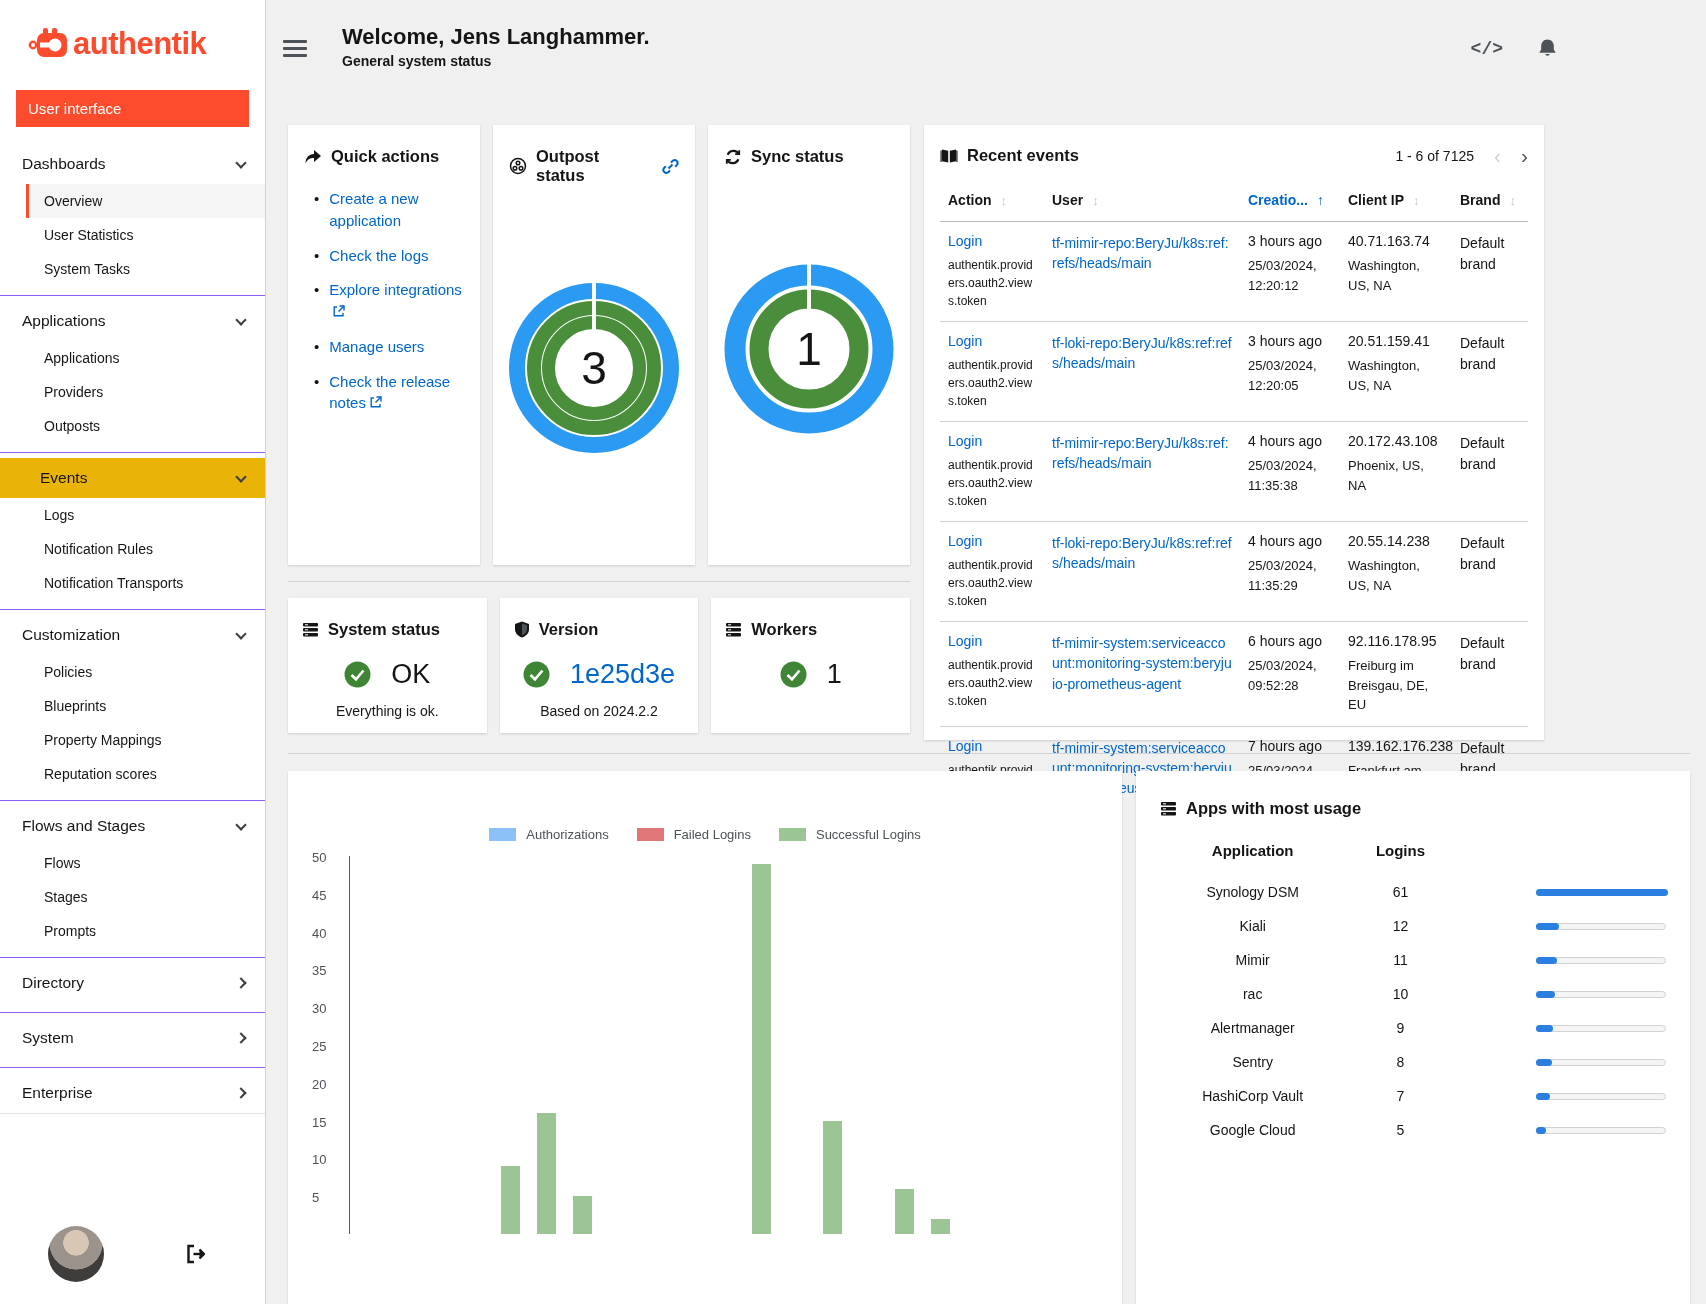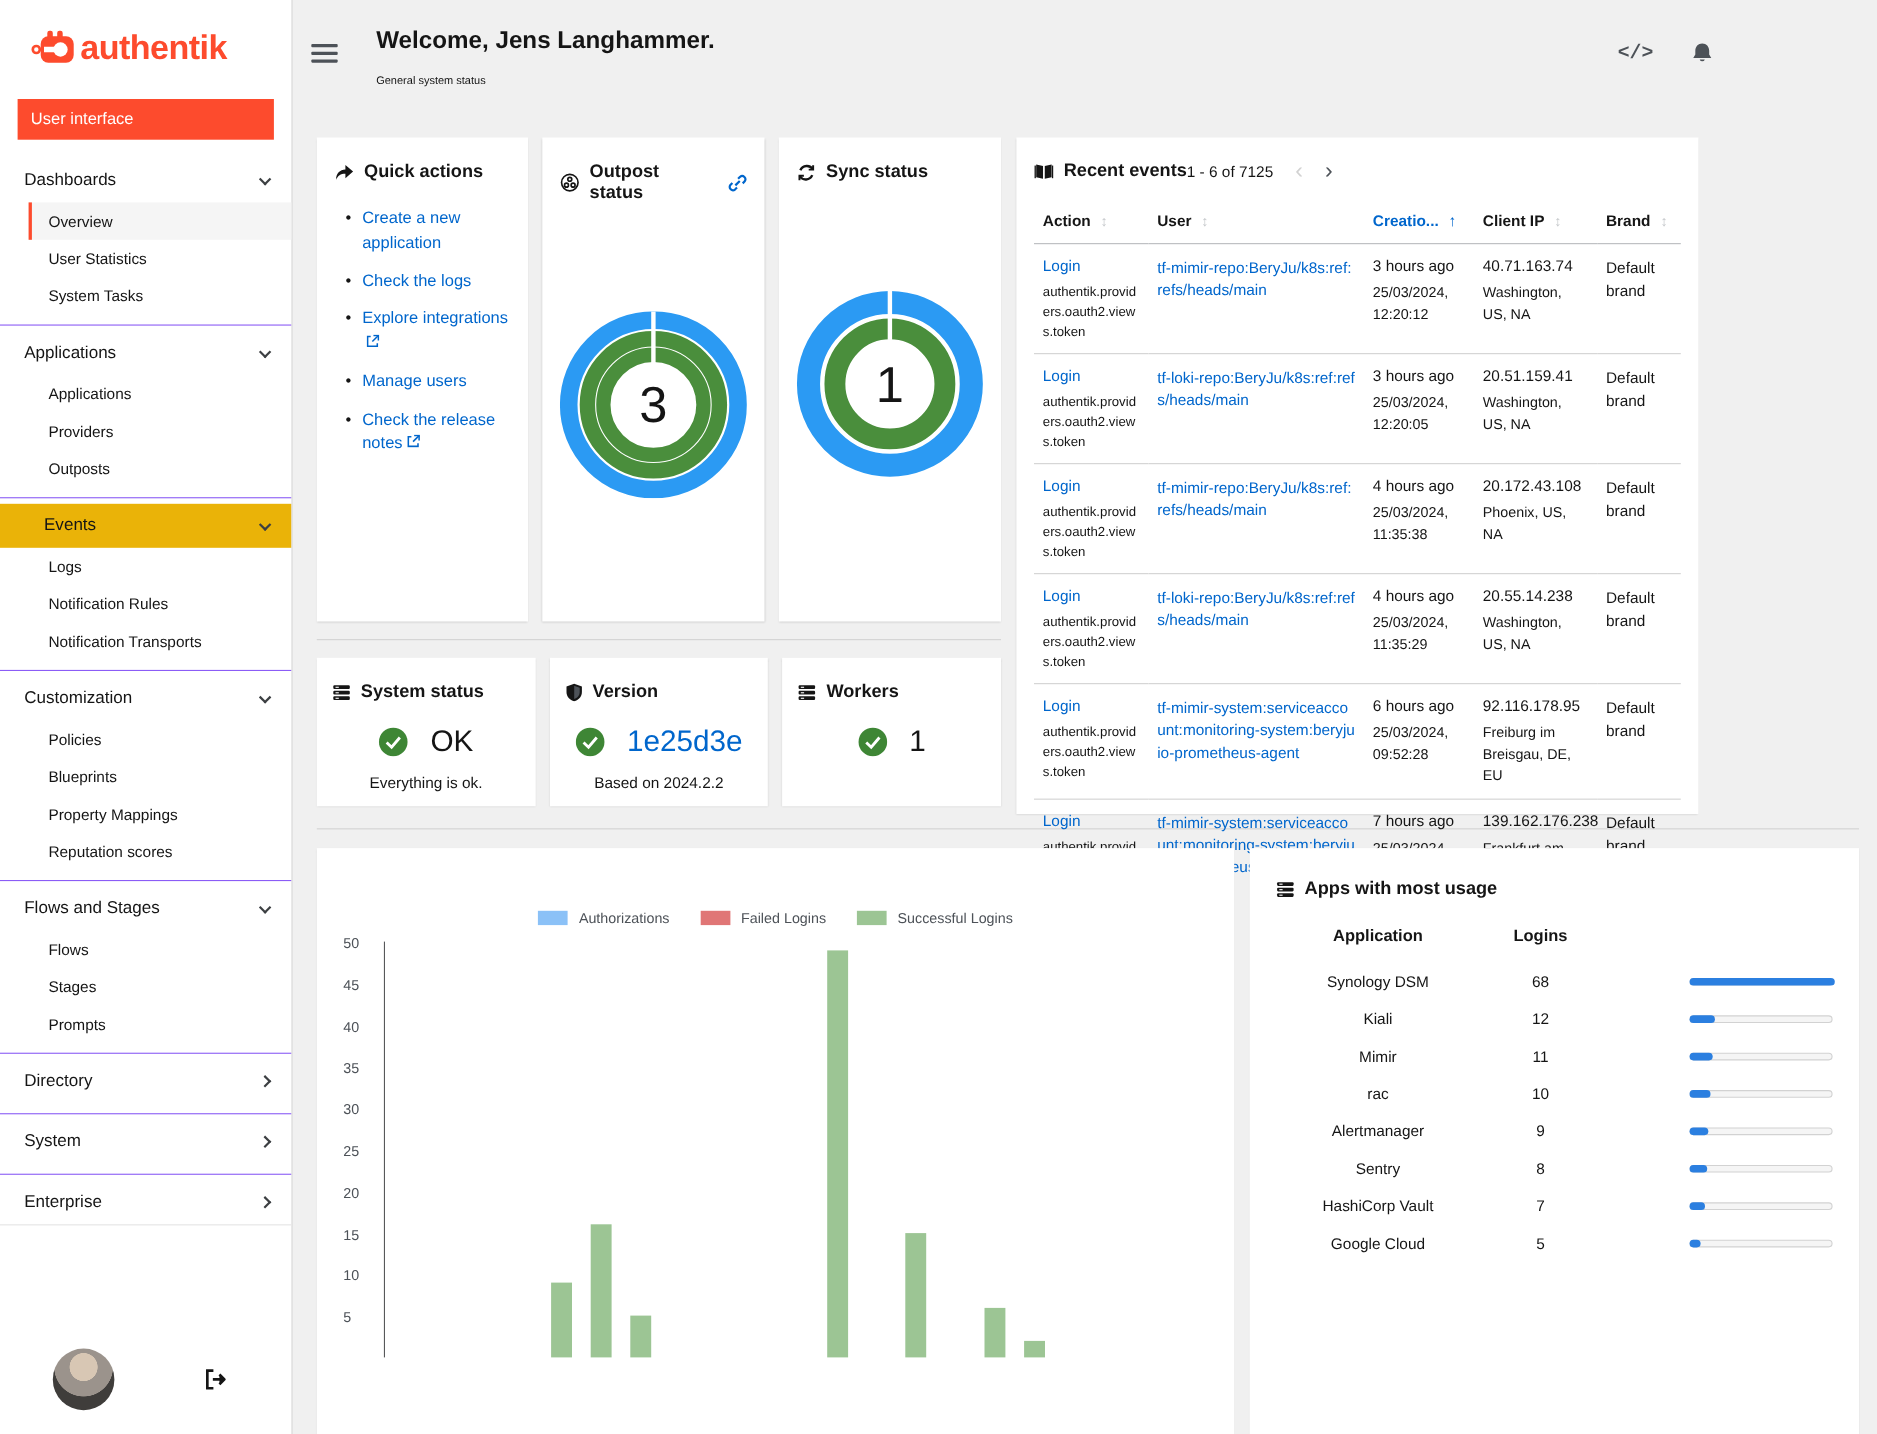--- a/index.html
+++ b/index.html
@@ -33,21 +33,21 @@
   .sidebar-footer { padding: 0 58px 22px 48px; display: flex; align-items: center; justify-content: space-between; }
   .avatar { width: 56px; height: 56px; border-radius: 50%; cursor: pointer;
     background: radial-gradient(circle at 50% 30%, #d8c7b4 0 26%, #9b938c 27% 55%, #3f3d3b 56% 100%); }
   
   .main { margin-left: 266px; height: 100%; }
   .topbar { position: relative; height: 103px; }
   .hamburger { position: absolute; left: 17px; top: 40px; width: 24px; cursor: pointer; }
   .hamburger div { height: 3px; background: #4d5258; margin-bottom: 4px; border-radius: 1px; }
   .titles { position: absolute; left: 76px; top: 24px; }
   .page-title { font-size: 22px; font-weight: bold; }
-  .page-subtitle { font-size: 10px; margin-top: 18px; }
+  .page-subtitle { font-size: 14px; margin-top: 3px; font-weight: bold; }
   .topbar-icons { position: absolute; right: 148px; top: 38px; display: flex; gap: 34px; align-items: center; }
   .code-icon { font-family: "Liberation Mono", monospace; font-weight: bold; font-size: 18px; color: #4d5258; cursor: pointer; }
   
   .content { padding: 22px 16px 0 22px; }
   .row1 { display: flex; gap: 14px; }
   .col-left { width: 622px; }
   .cards3 { display: flex; gap: 13px; }
   .card { background: #fff; box-shadow: 0 1px 2px rgba(0,0,0,0.15); }
   .small-card { flex: 1; height: 440px; padding: 22px 16px; }
   .mini-card  { flex: 1; height: 135px; padding: 22px 14px; }
@@ -56,21 +56,21 @@
   .qa-list { list-style: none; margin: 22px 0 0 10px; }
   .qa-list li { margin-bottom: 13px; font-size: 15px; line-height: 1.45; display: flex; gap: 10px; }
   .qa-list li::before { content: "•"; color: #151515; font-size: 15px; }
   a.link { color: #0066cc; text-decoration: none; cursor: pointer; }
   .donut-wrap { display: flex; justify-content: center; margin-top: 98px; }
   .status-value { display: flex; justify-content: center; align-items: center; gap: 20px;
     margin-top: 20px; font-size: 27px; }
   .status-desc { text-align: center; font-size: 14px; margin-top: 13px; }
   
   .events-card { width: 620px; height: 615px; padding: 20px 16px 14px; display: flex; flex-direction: column; }
-  .events-head { display: flex; align-items: center; }
+  .events-head { display: flex; align-items: center; justify-content: space-between; }
   .pag { display: flex; align-items: center; gap: 20px; font-size: 14px; }
   .pag-chev { font-size: 21px; line-height: 1; cursor: pointer; color: #4d5258; }
   .pag-chev.disabled { color: #d2d2d2; }
   table.events { width: 100%; border-collapse: collapse; table-layout: fixed; margin-top: 16px; }
   table.events th { text-align: left; font-size: 14px; padding: 10px 8px 13px; border-bottom: 1px solid #b8bbbe; font-weight: bold; }
   table.events td { vertical-align: top; font-size: 14px; padding: 11px 8px; border-top: 1px solid #d2d2d2; }
   .sort-glyph { color: #c5c8cb; font-size: 13px; margin-left: 9px; cursor: pointer; }
   .sorted-label { color: #0066cc; }
   .sorted-arrow { color: #0066cc; margin-left: 9px; font-weight: bold; }
   .cell-sub { font-size: 12px; margin-top: 7px; line-height: 1.5; word-break: break-all; }
@@ -590,21 +590,21 @@
           <thead>
               <tr>
             <th>Application</th>
             <th>Logins</th>
             <th></th>
           </tr>
             </thead>
           <tbody>
               <tr>
                 <td>Synology DSM</td>
-                <td>68</td>
+                <td>61</td>
                 <td>
                   <div class="track">
                     <div class="fill" style="width: 132px;"></div>
                   </div>
                 </td>
               </tr>
               <tr>
                 <td>Kiali</td>
                 <td>12</td>
                 <td>

